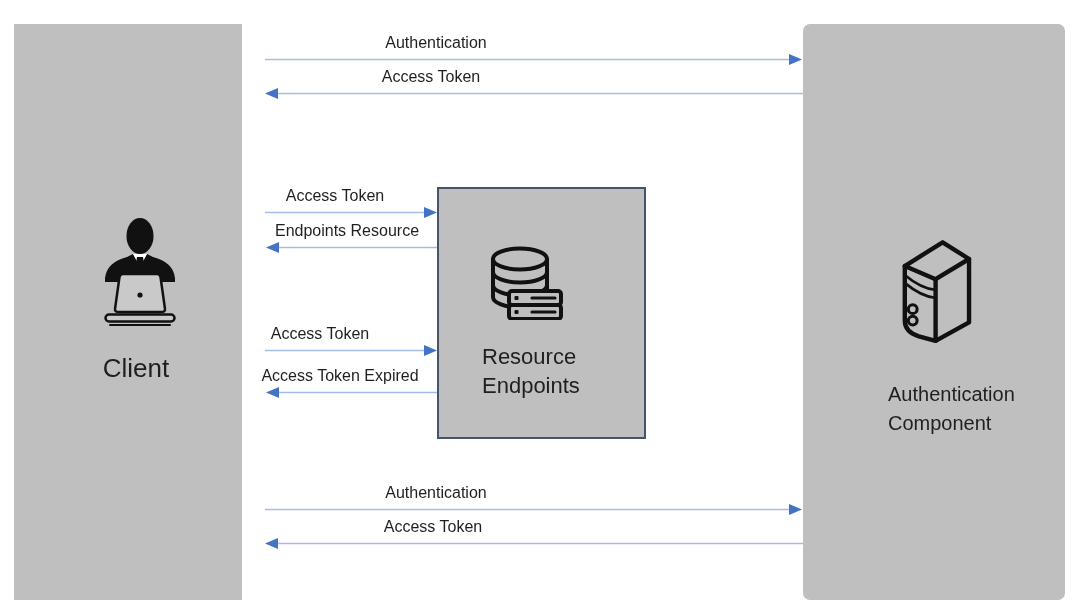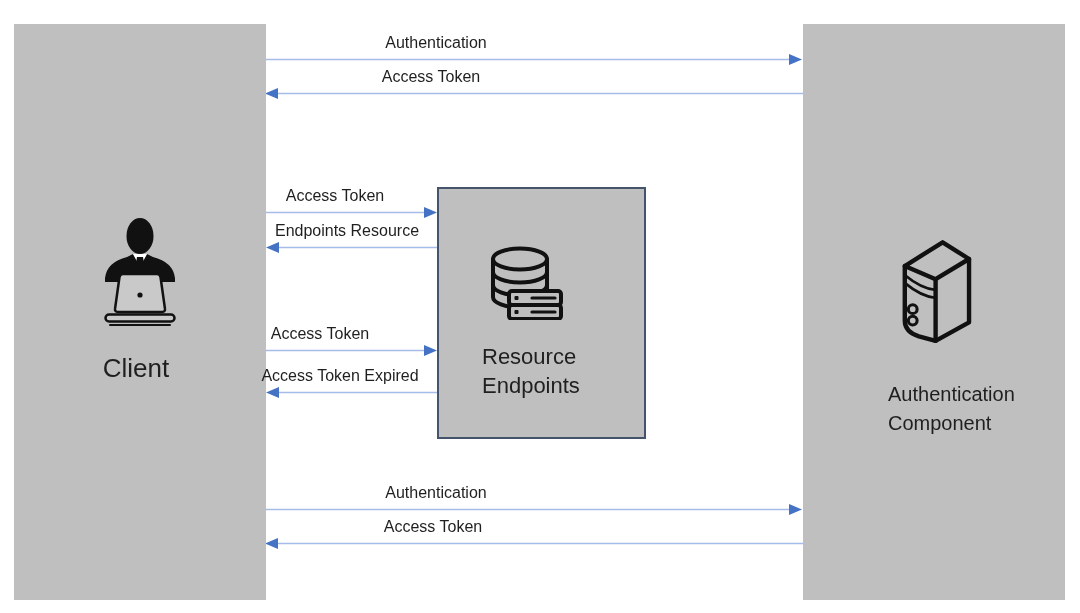--- a/index.html
+++ b/index.html
@@ -3,22 +3,22 @@
 <meta charset="utf-8">
 <style>
   html,body { margin:0; padding:0; background:#ffffff; }
   .canvas {
     position:relative; width:1080px; height:613px;
     background:var(--background,#ffffff);
     font-family:"Liberation Sans", sans-serif;
     overflow:hidden;
   }
   .panel { position:absolute; background:var(--panel-fill,#BFBFBF); }
-  .panel-left  { left:14px;  top:24px; width:252px; height:576px; }
-  .panel-right { left:803px; top:24px; width:262px; height:576px; }
+  .panel-left  { left:14px;  top:24px; width:228px; height:576px; }
+  .panel-right { left:803px; top:24px; width:262px; height:576px;border-radius:7px; }
   .mid-box {
     position:absolute; left:437px; top:187px; width:209px; height:252px;
     background:var(--panel-fill,#BFBFBF);
     border:2px solid var(--box-border,#44546A);
     box-sizing:border-box;
   }
   .arrows-layer { position:absolute; left:0; top:0; width:1080px; height:613px; pointer-events:none; }
   .flow-line { stroke:var(--arrow-line,#A6BCE8); stroke-width:1.6; fill:none; }
   .flow-head { fill:var(--arrow-head,#4472C4); stroke:none; }
   .arrow-label {

